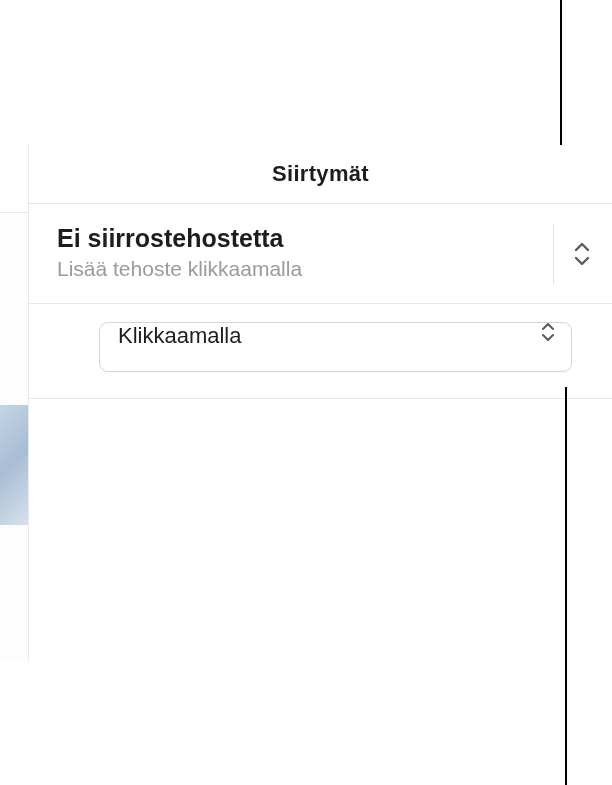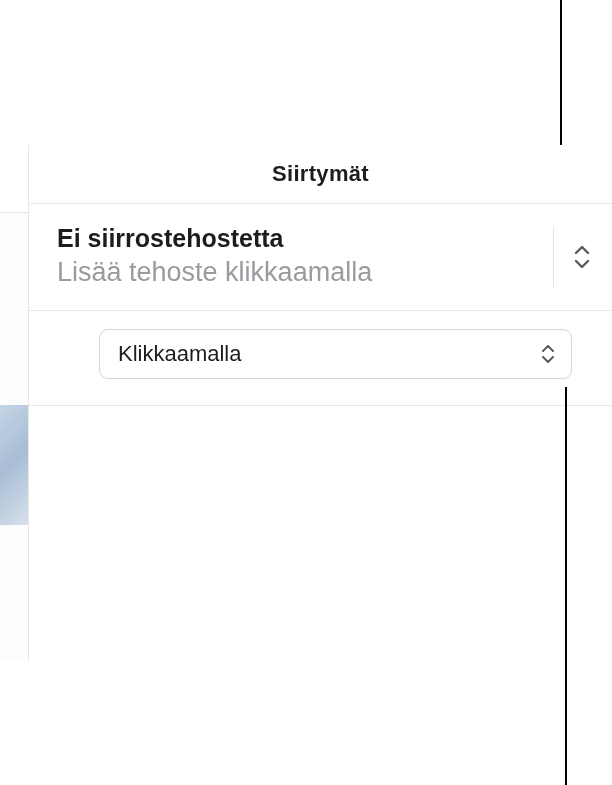--- a/index.html
+++ b/index.html
@@ -102,21 +102,21 @@
       border-bottom: 1px solid #e7e7e7;
       cursor: pointer;
     }
     .effect-title {
       font-size: 25px;
       font-weight: 700;
       color: #1d1d1f;
       margin-bottom: 4px;
     }
     .effect-subtitle {
-      font-size: 27px;
+      font-size: 21px;
       color: #9a9a9f;
     }
     .effect-disclosure {
       position: absolute;
       right: 20px;
       top: 50%;
       transform: translateY(-50%);
       border-left: 1px solid #e3e3e3;
       padding-left: 18px;
       height: 60px;
@@ -133,21 +133,20 @@
       color: #1d1d1f;
       margin-bottom: 12px;
     }
     .select-box {
       width: 100%;
       height: 50px;
       border: 1px solid #d6d6d6;
       border-radius: 9px;
       background: #fff;
       display: flex;
-      align-items: center;
       justify-content: space-between;
       padding: 0 16px 0 18px;
       font-size: 22px;
       color: #1d1d1f;
       cursor: pointer;
       box-shadow: 0 1px 1px rgba(0,0,0,0.02);
     }
     .select-chevrons {
       display: flex;
       flex-direction: column;

